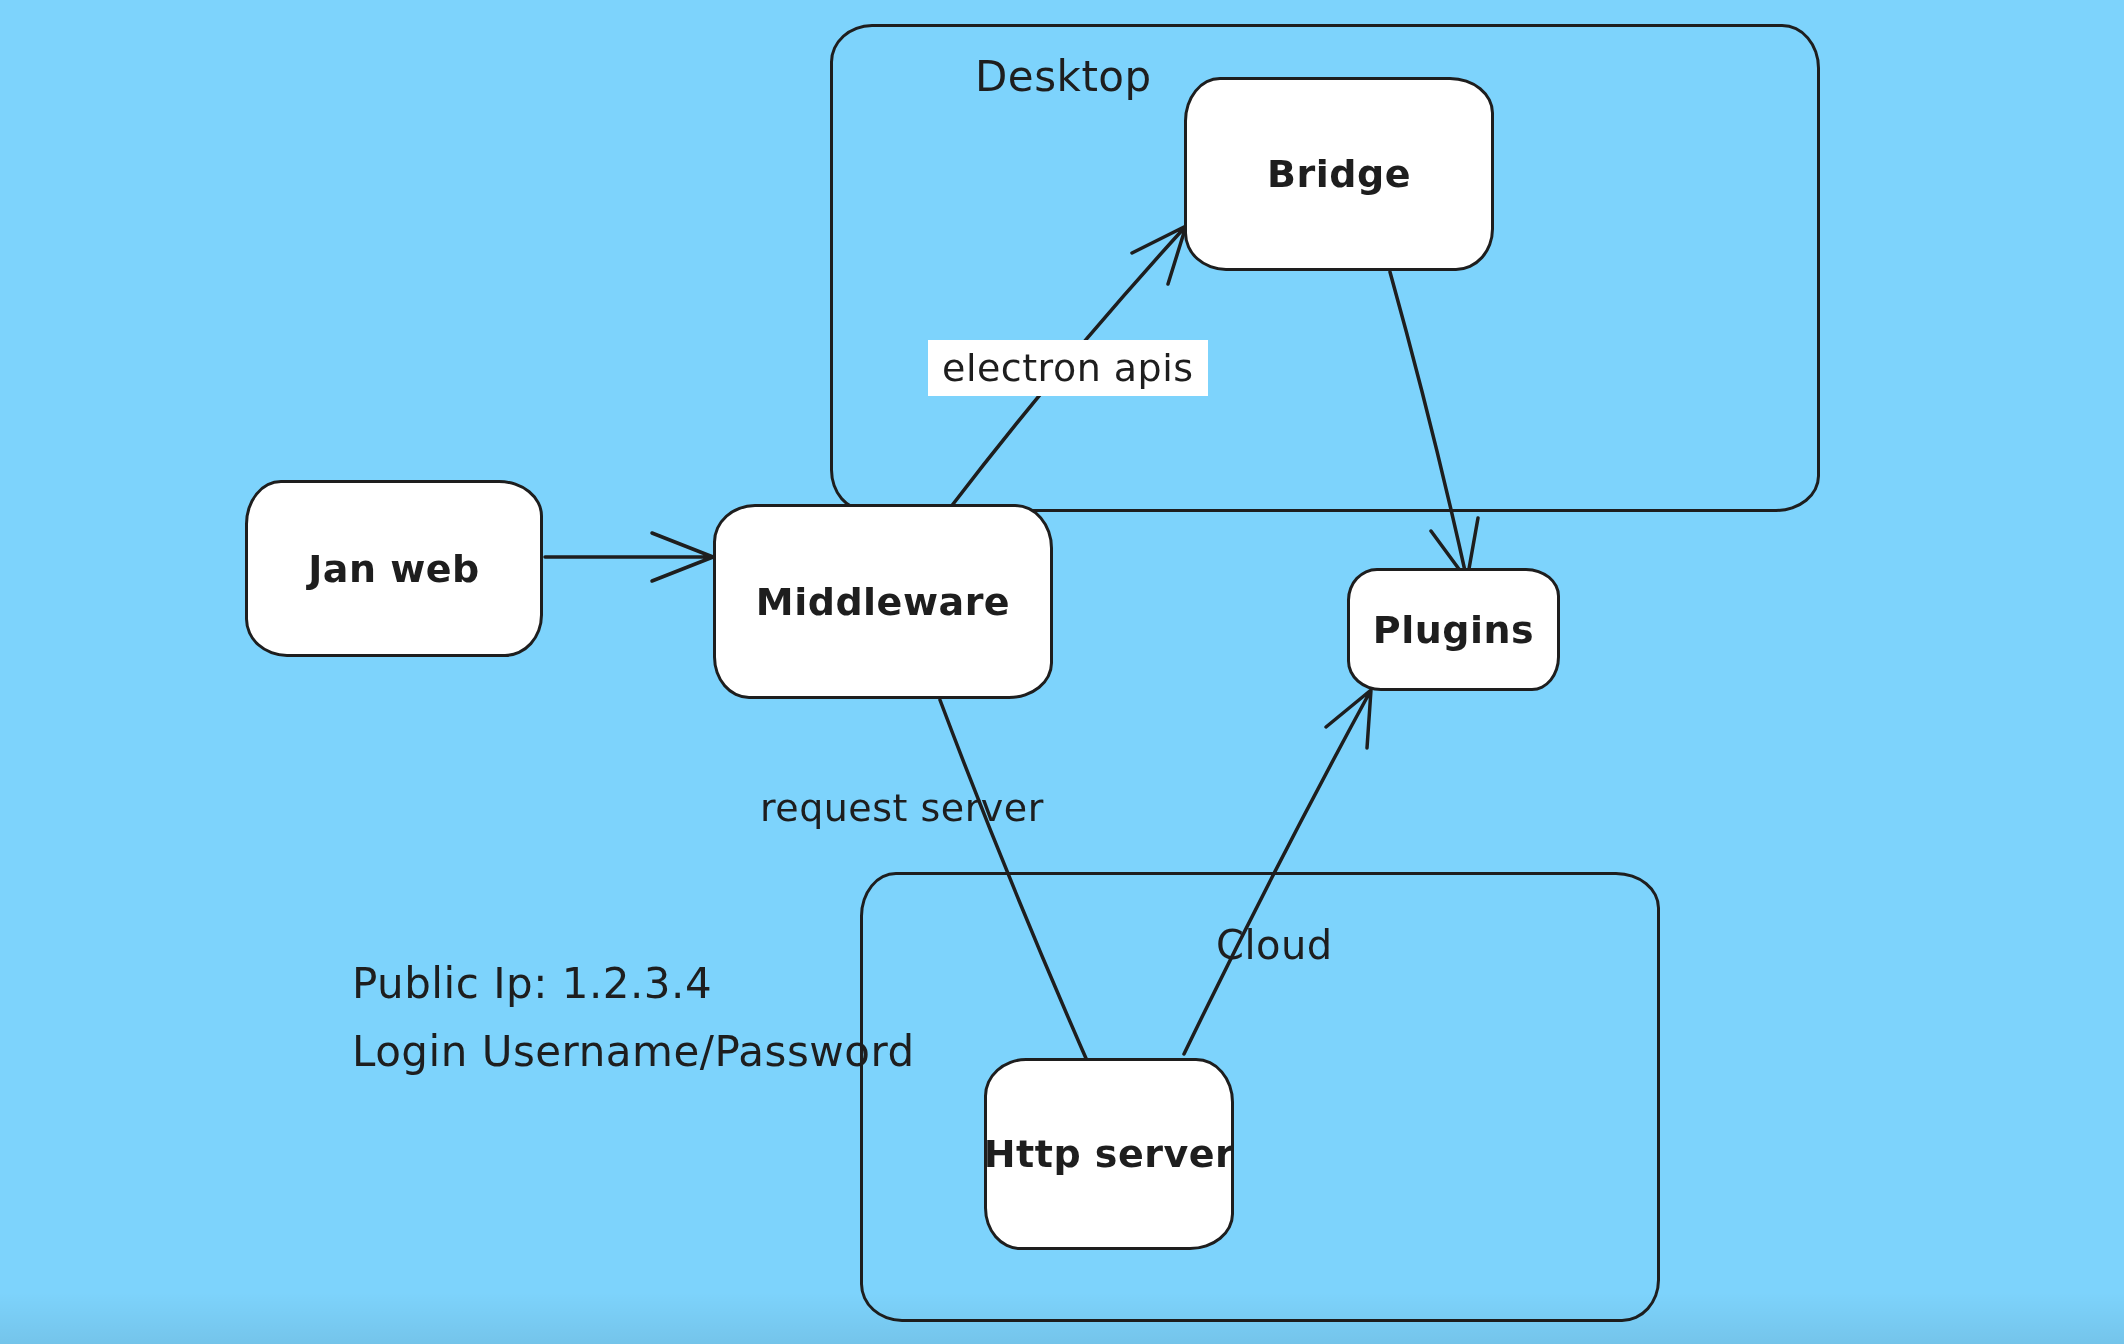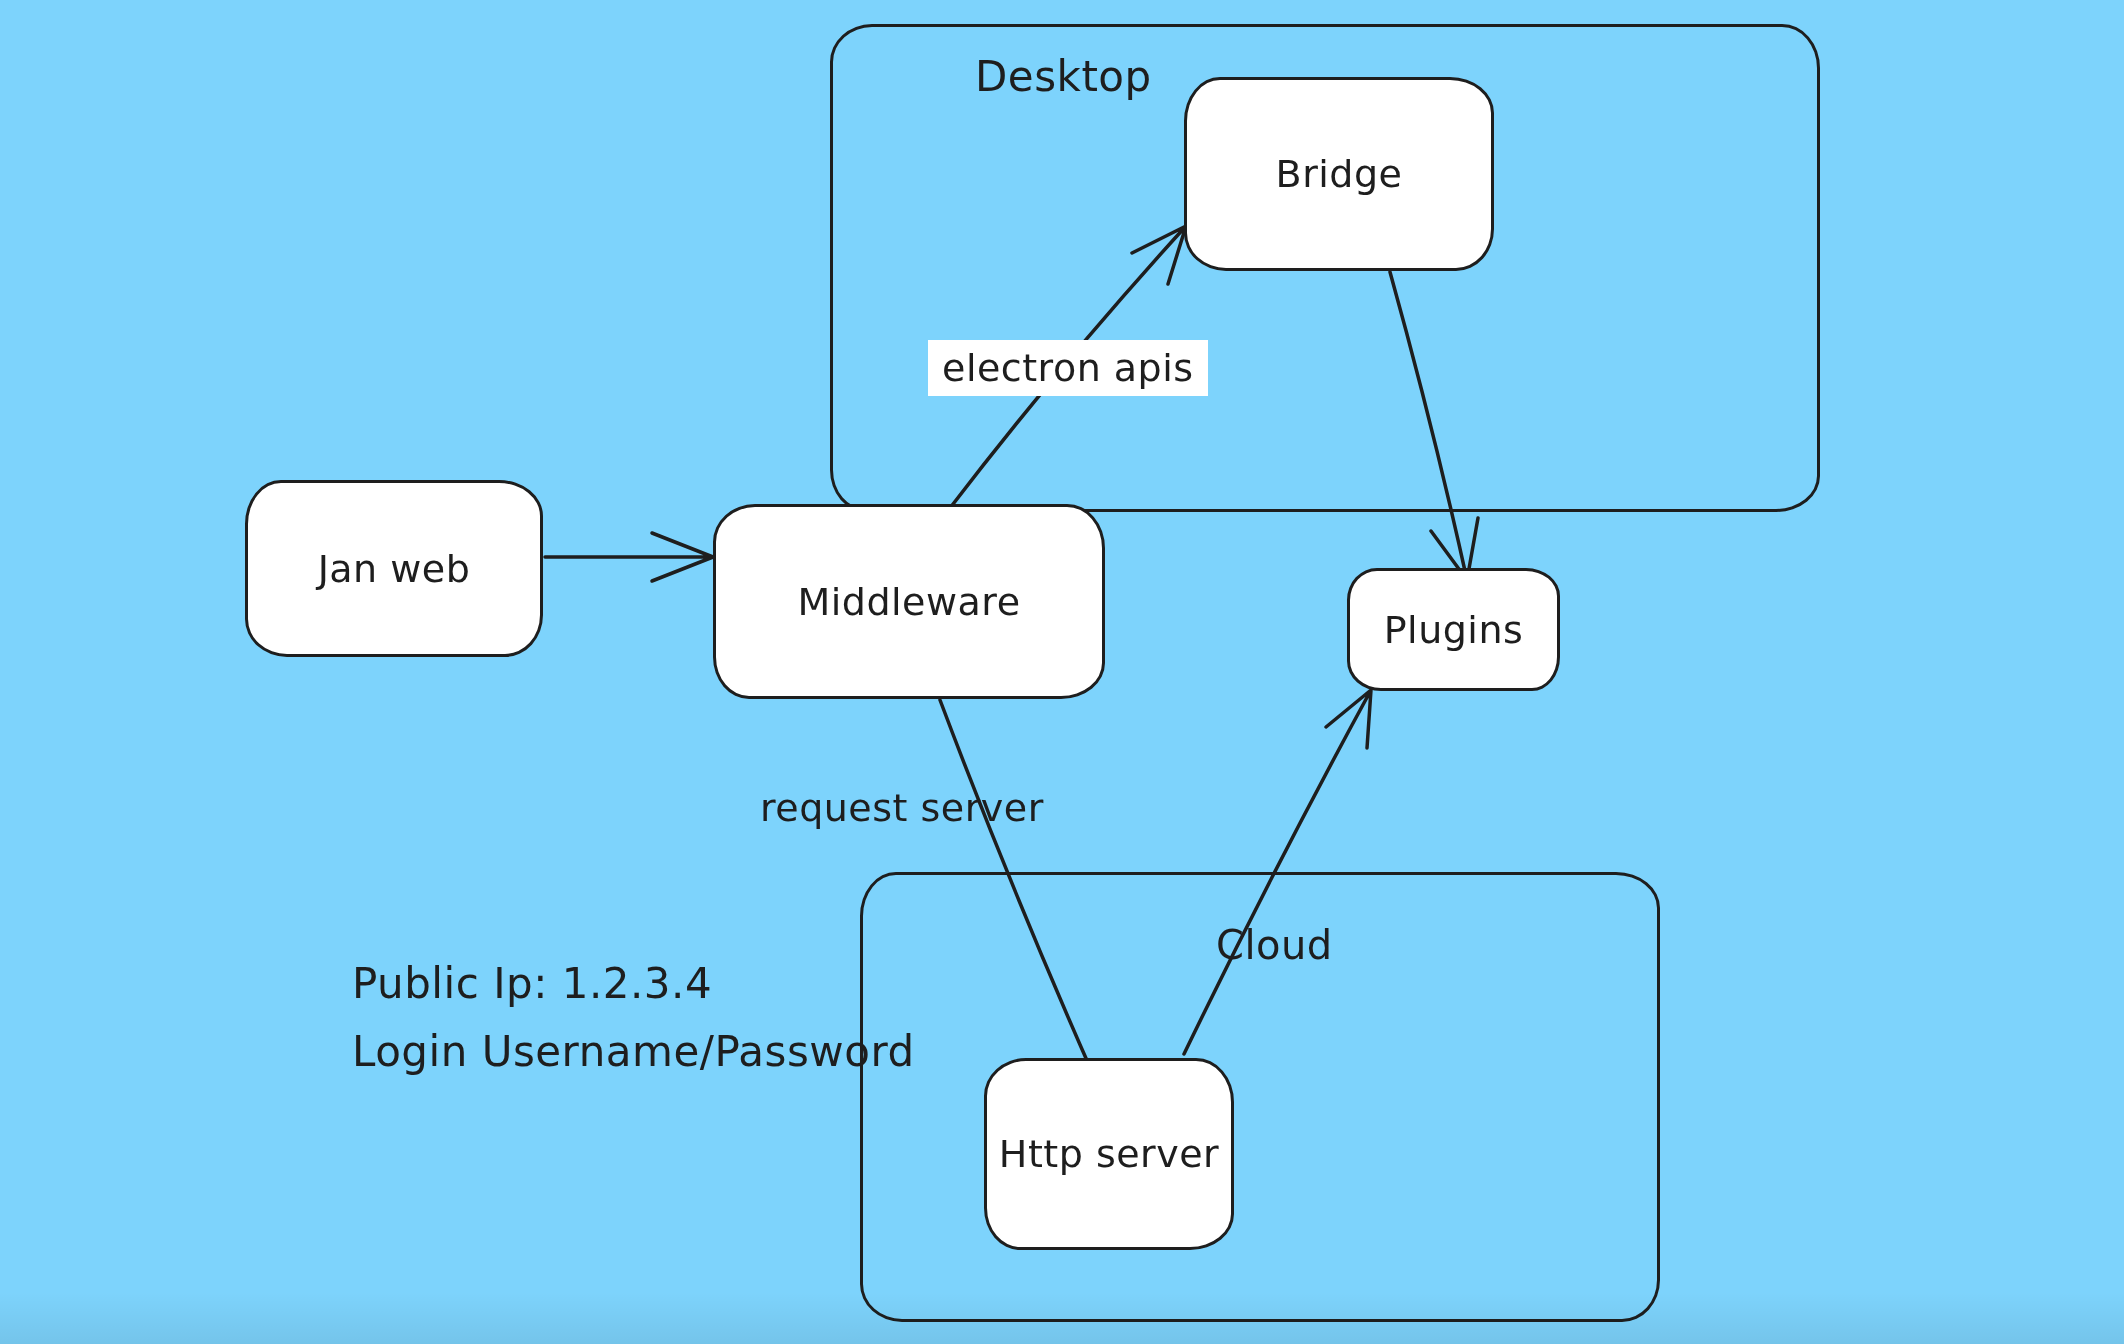--- a/index.html
+++ b/index.html
@@ -20,30 +20,31 @@
     box-sizing: border-box;
     display: flex;
     align-items: center;
     justify-content: center;
   }
   .container-box { background: transparent; }
   .node .label {
     font-size: 38px;
     letter-spacing: 0.5px;
     white-space: nowrap;
+    font-weight: bold;
   }
   
   .r1 { border-radius: 42px 38px 44px 36px / 38px 44px 36px 42px; }
   .r2 { border-radius: 36px 44px 38px 42px / 44px 36px 42px 38px; }
   .r3 { border-radius: 30px 34px 28px 34px / 32px 28px 34px 30px; }
 
   #desktop-box   { left: 830px;  top: 24px;   width: 990px; height: 488px; }
   #bridge-box    { left: 1184px; top: 77px;   width: 310px; height: 194px; }
   #janweb-box    { left: 245px;  top: 480px;  width: 298px; height: 177px; }
-  #middleware-box{ left: 713px;  top: 504px;  width: 392px; height: 195px; }
+  #middleware-box{ left: 713px;  top: 504px;  width: 340px; height: 195px; }
   #plugins-box   { left: 1347px; top: 568px;  width: 213px; height: 123px; }
   #cloud-box     { left: 860px;  top: 872px;  width: 800px; height: 450px; }
   #httpserver-box{ left: 984px;  top: 1058px; width: 250px; height: 192px; }
 
   .floating-label {
     position: absolute;
     font-size: 40px;
     letter-spacing: 0.5px;
     white-space: nowrap;
   }

